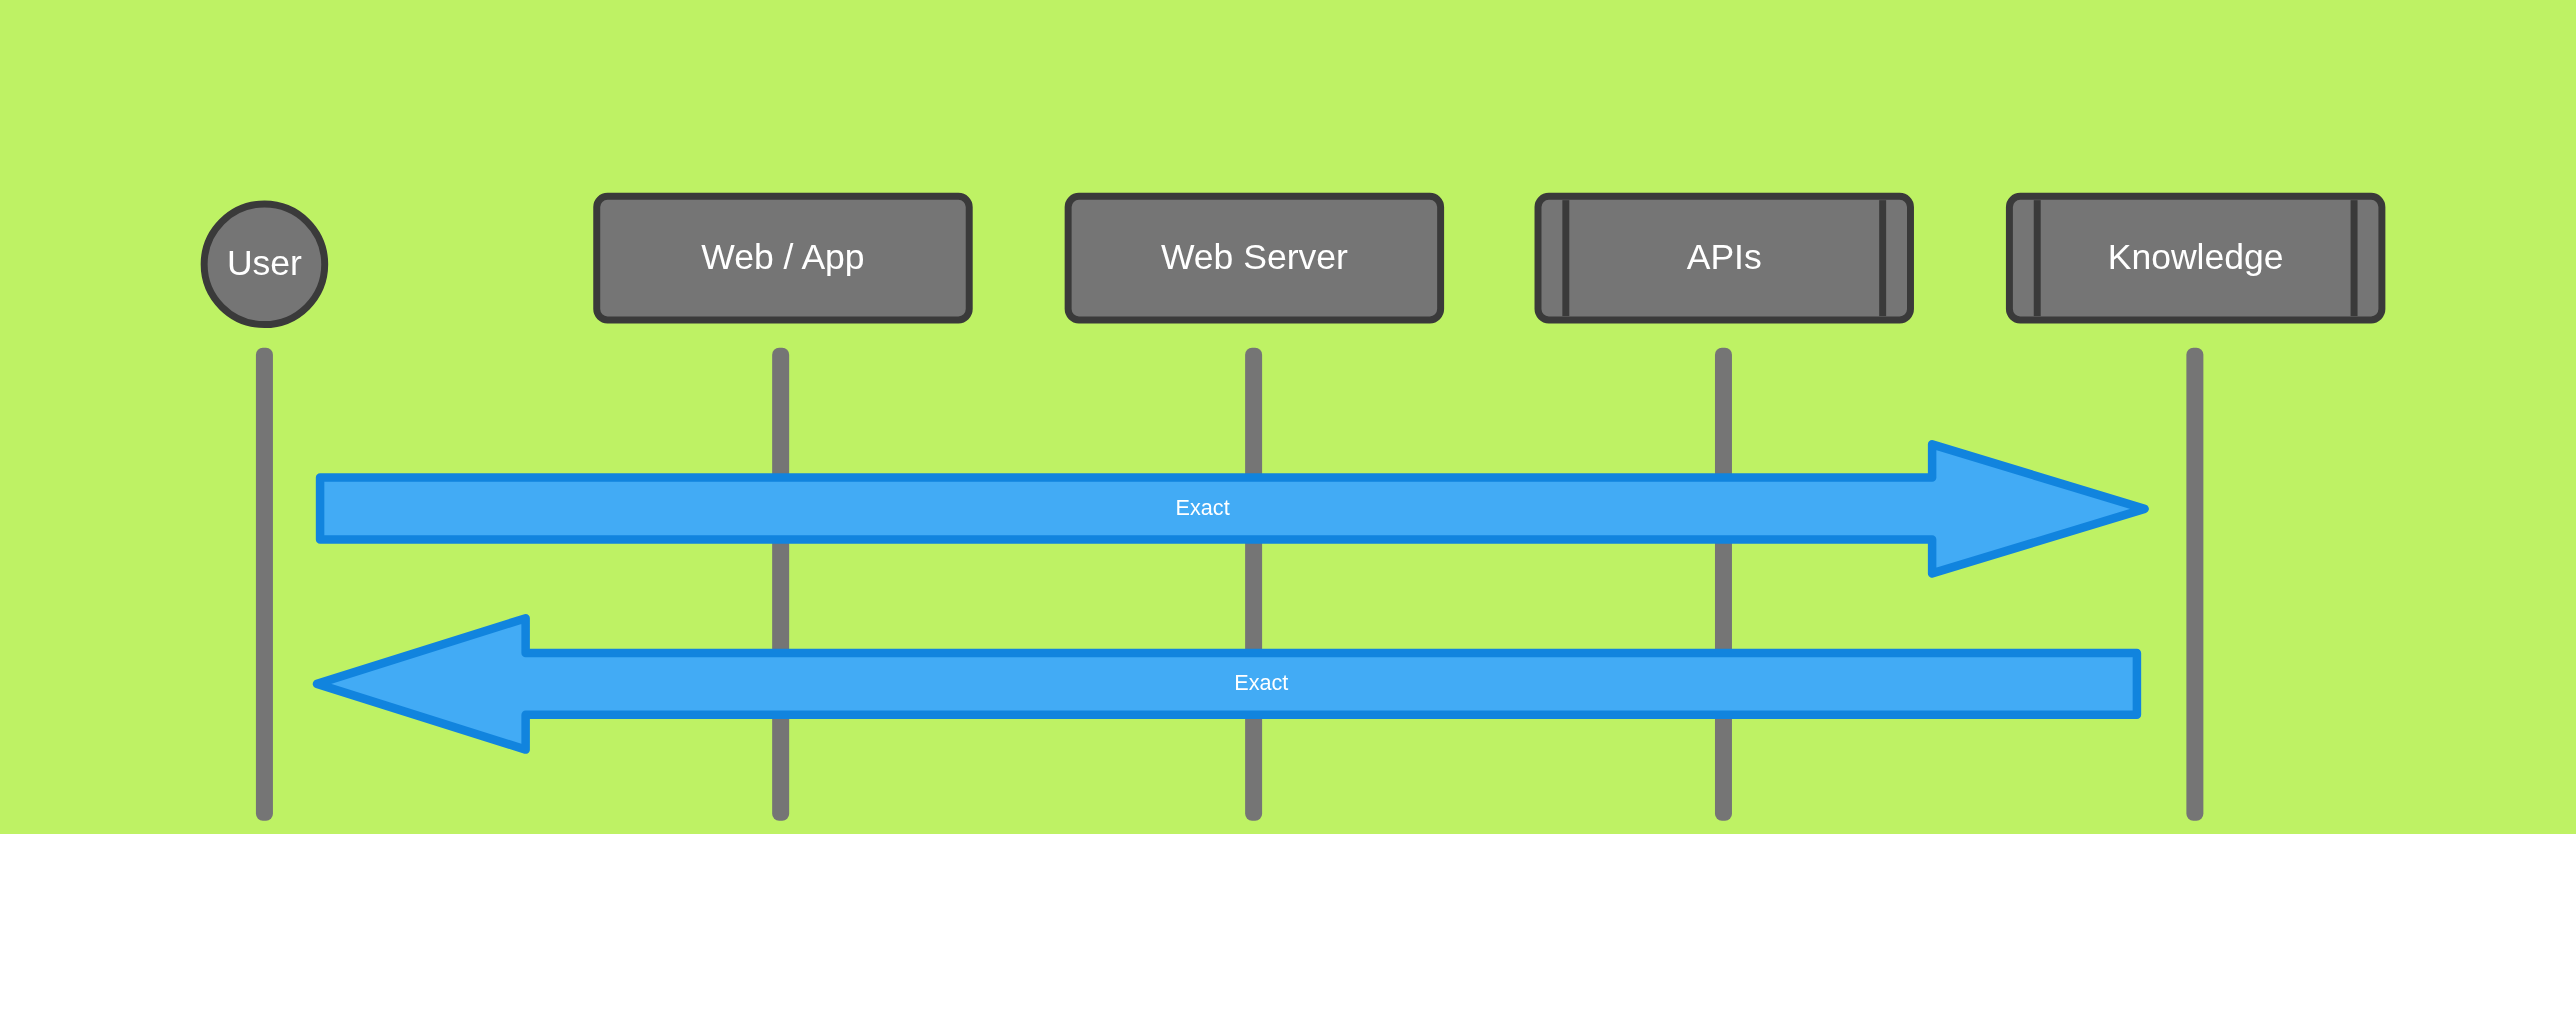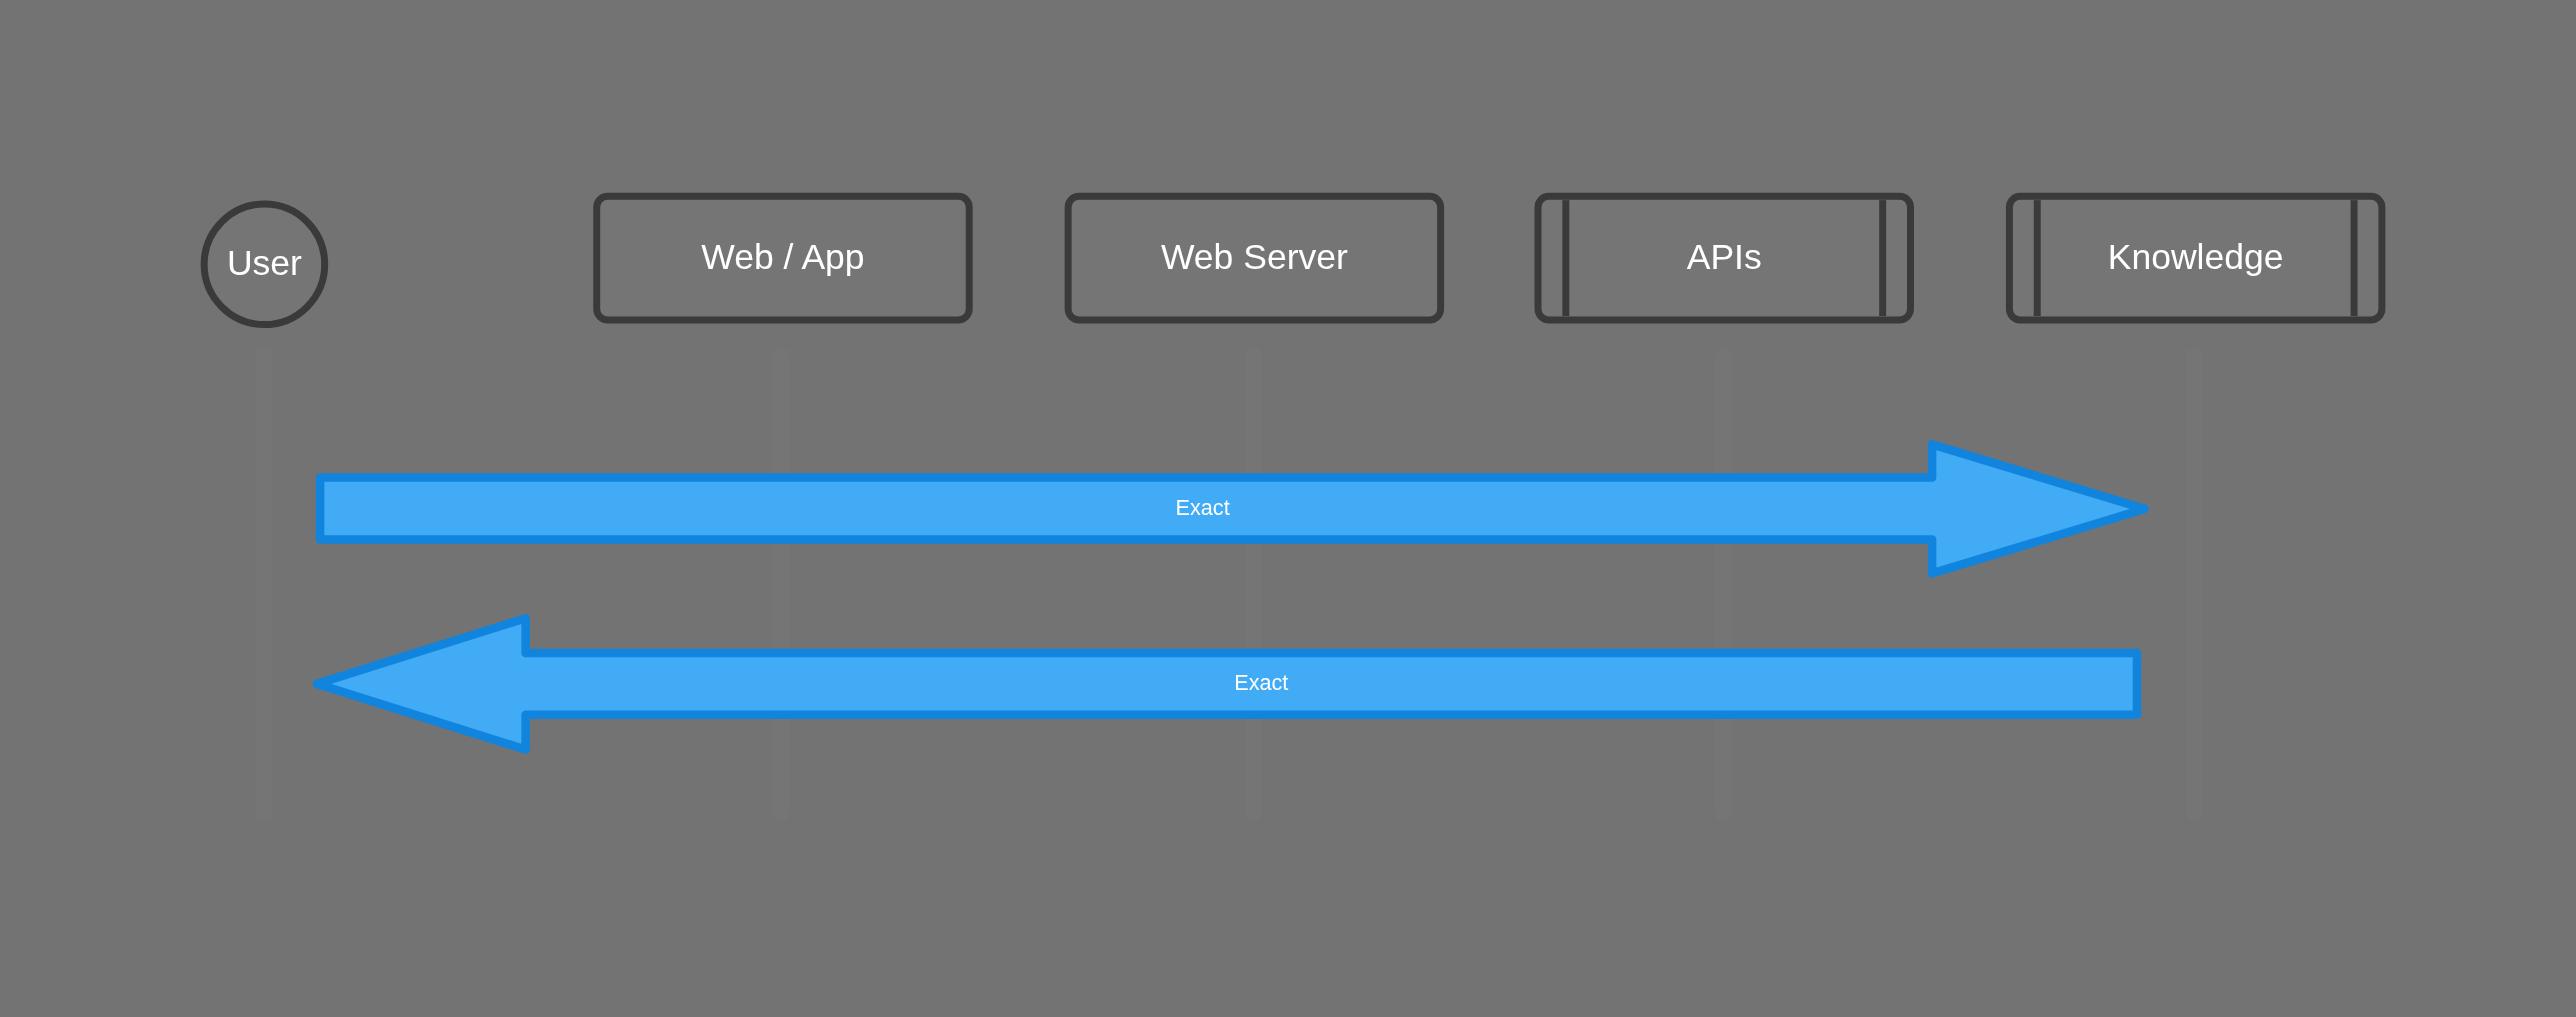--- a/index.html
+++ b/index.html
@@ -6,22 +6,22 @@
     margin: 0;
     padding: 0;
     background: #ffffff;
   }
   body {
     font-family: "Liberation Sans", sans-serif;
   }
   #canvas {
     position: relative;
     width: 2576px;
-    height: 1017px;
-    background: #737373;
+    height: 834px;
+    background: #bef264;
     overflow: hidden;
   }
   #diagram-svg {
     position: absolute;
     left: 0;
     top: 0;
     width: 2576px;
     height: 1017px;
     display: block;
   }

